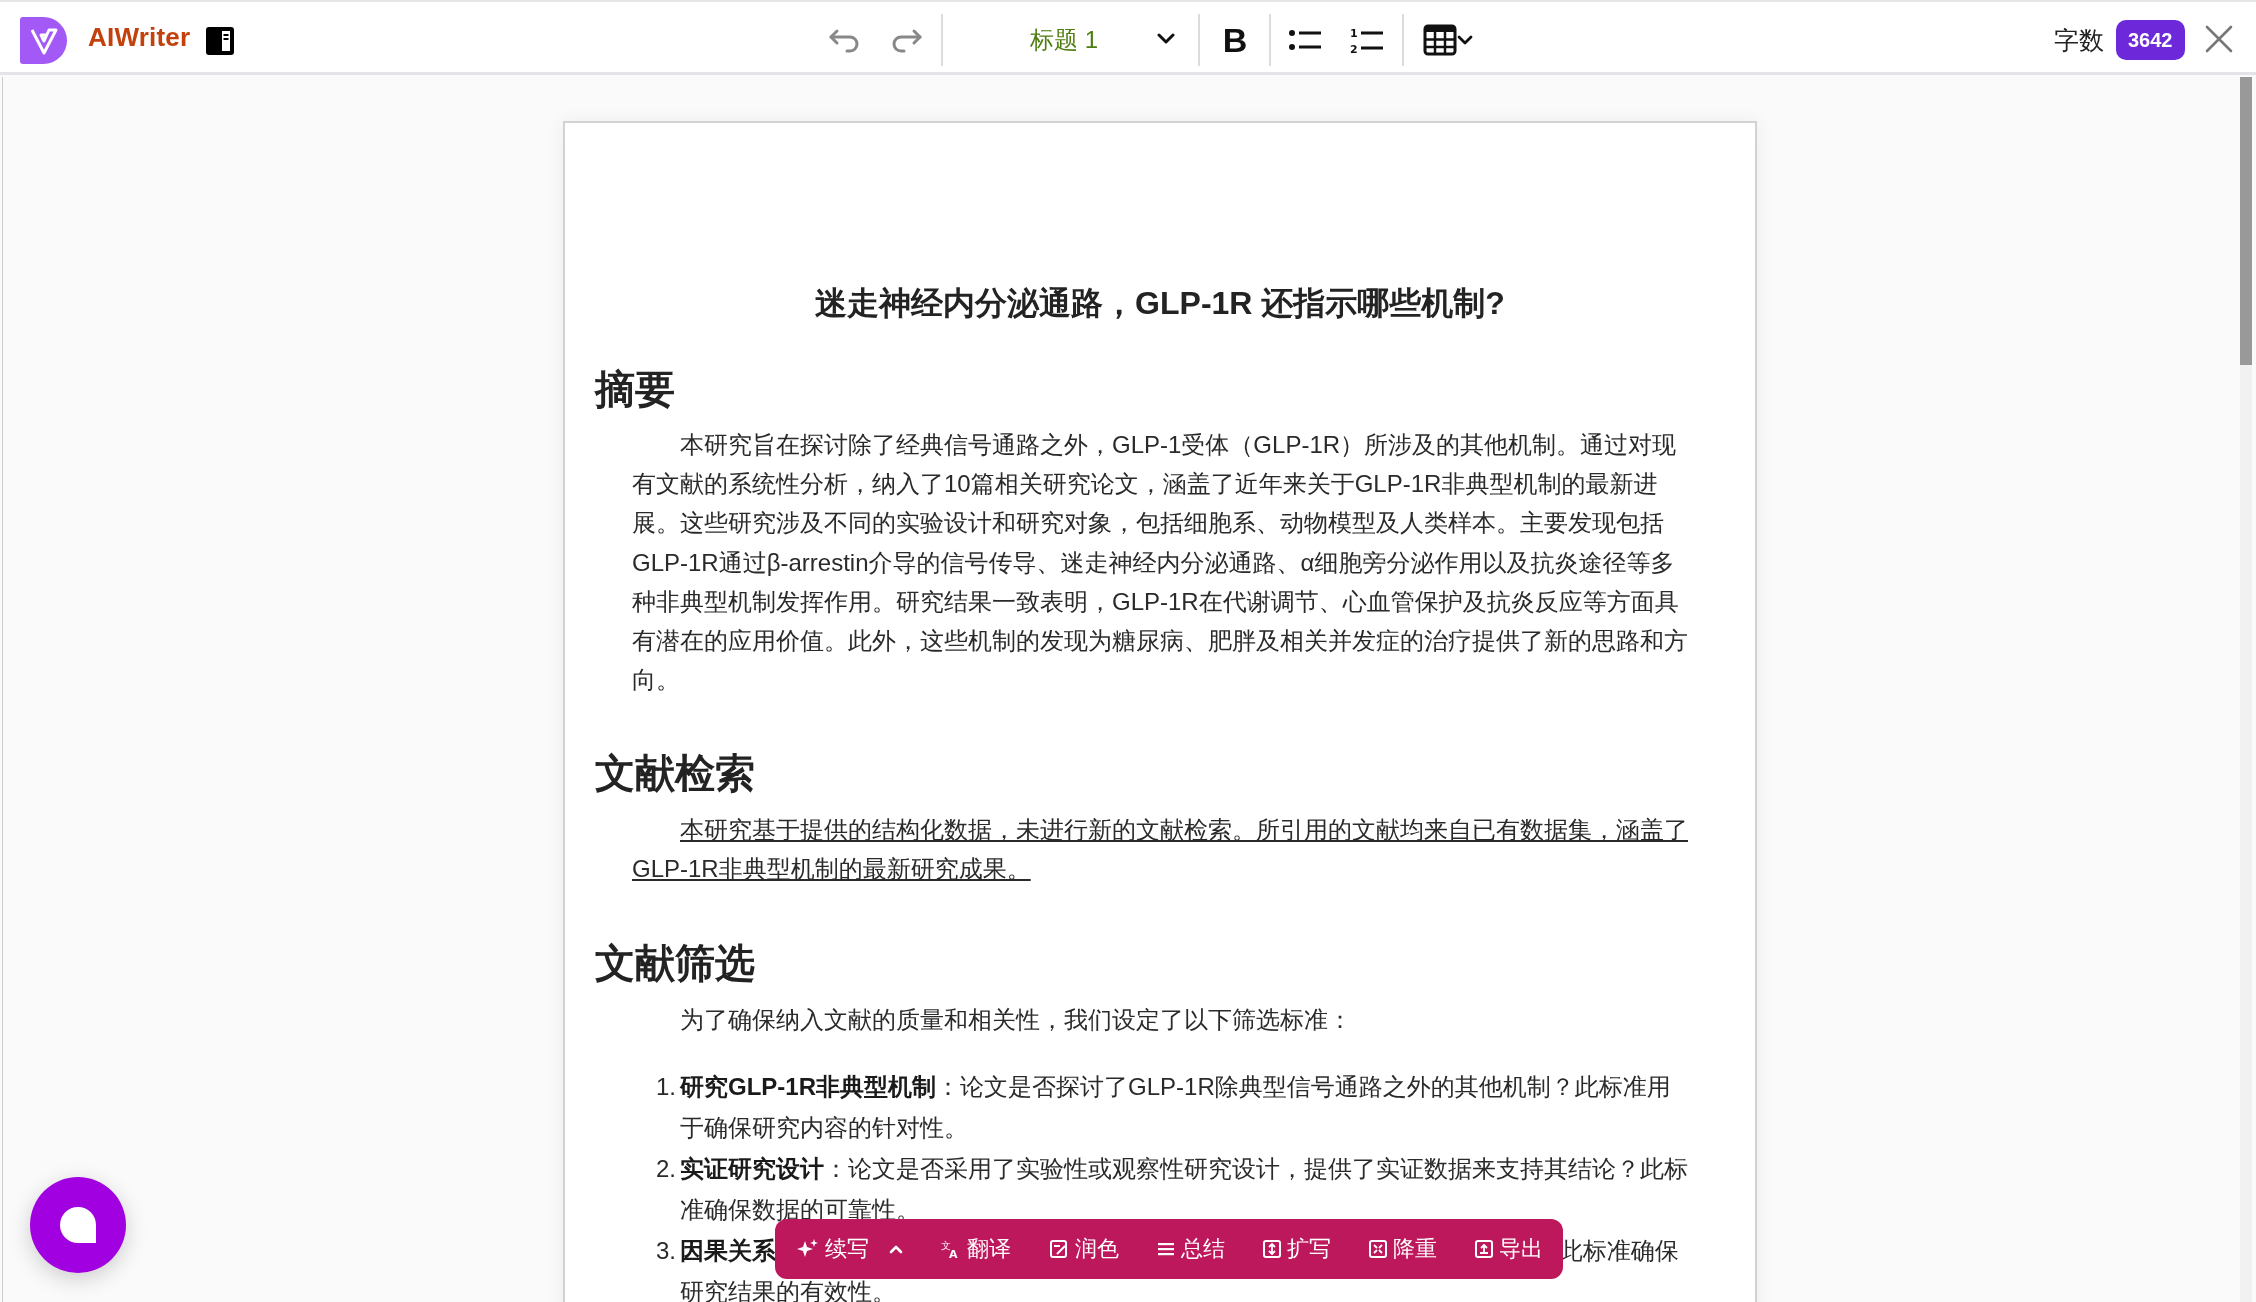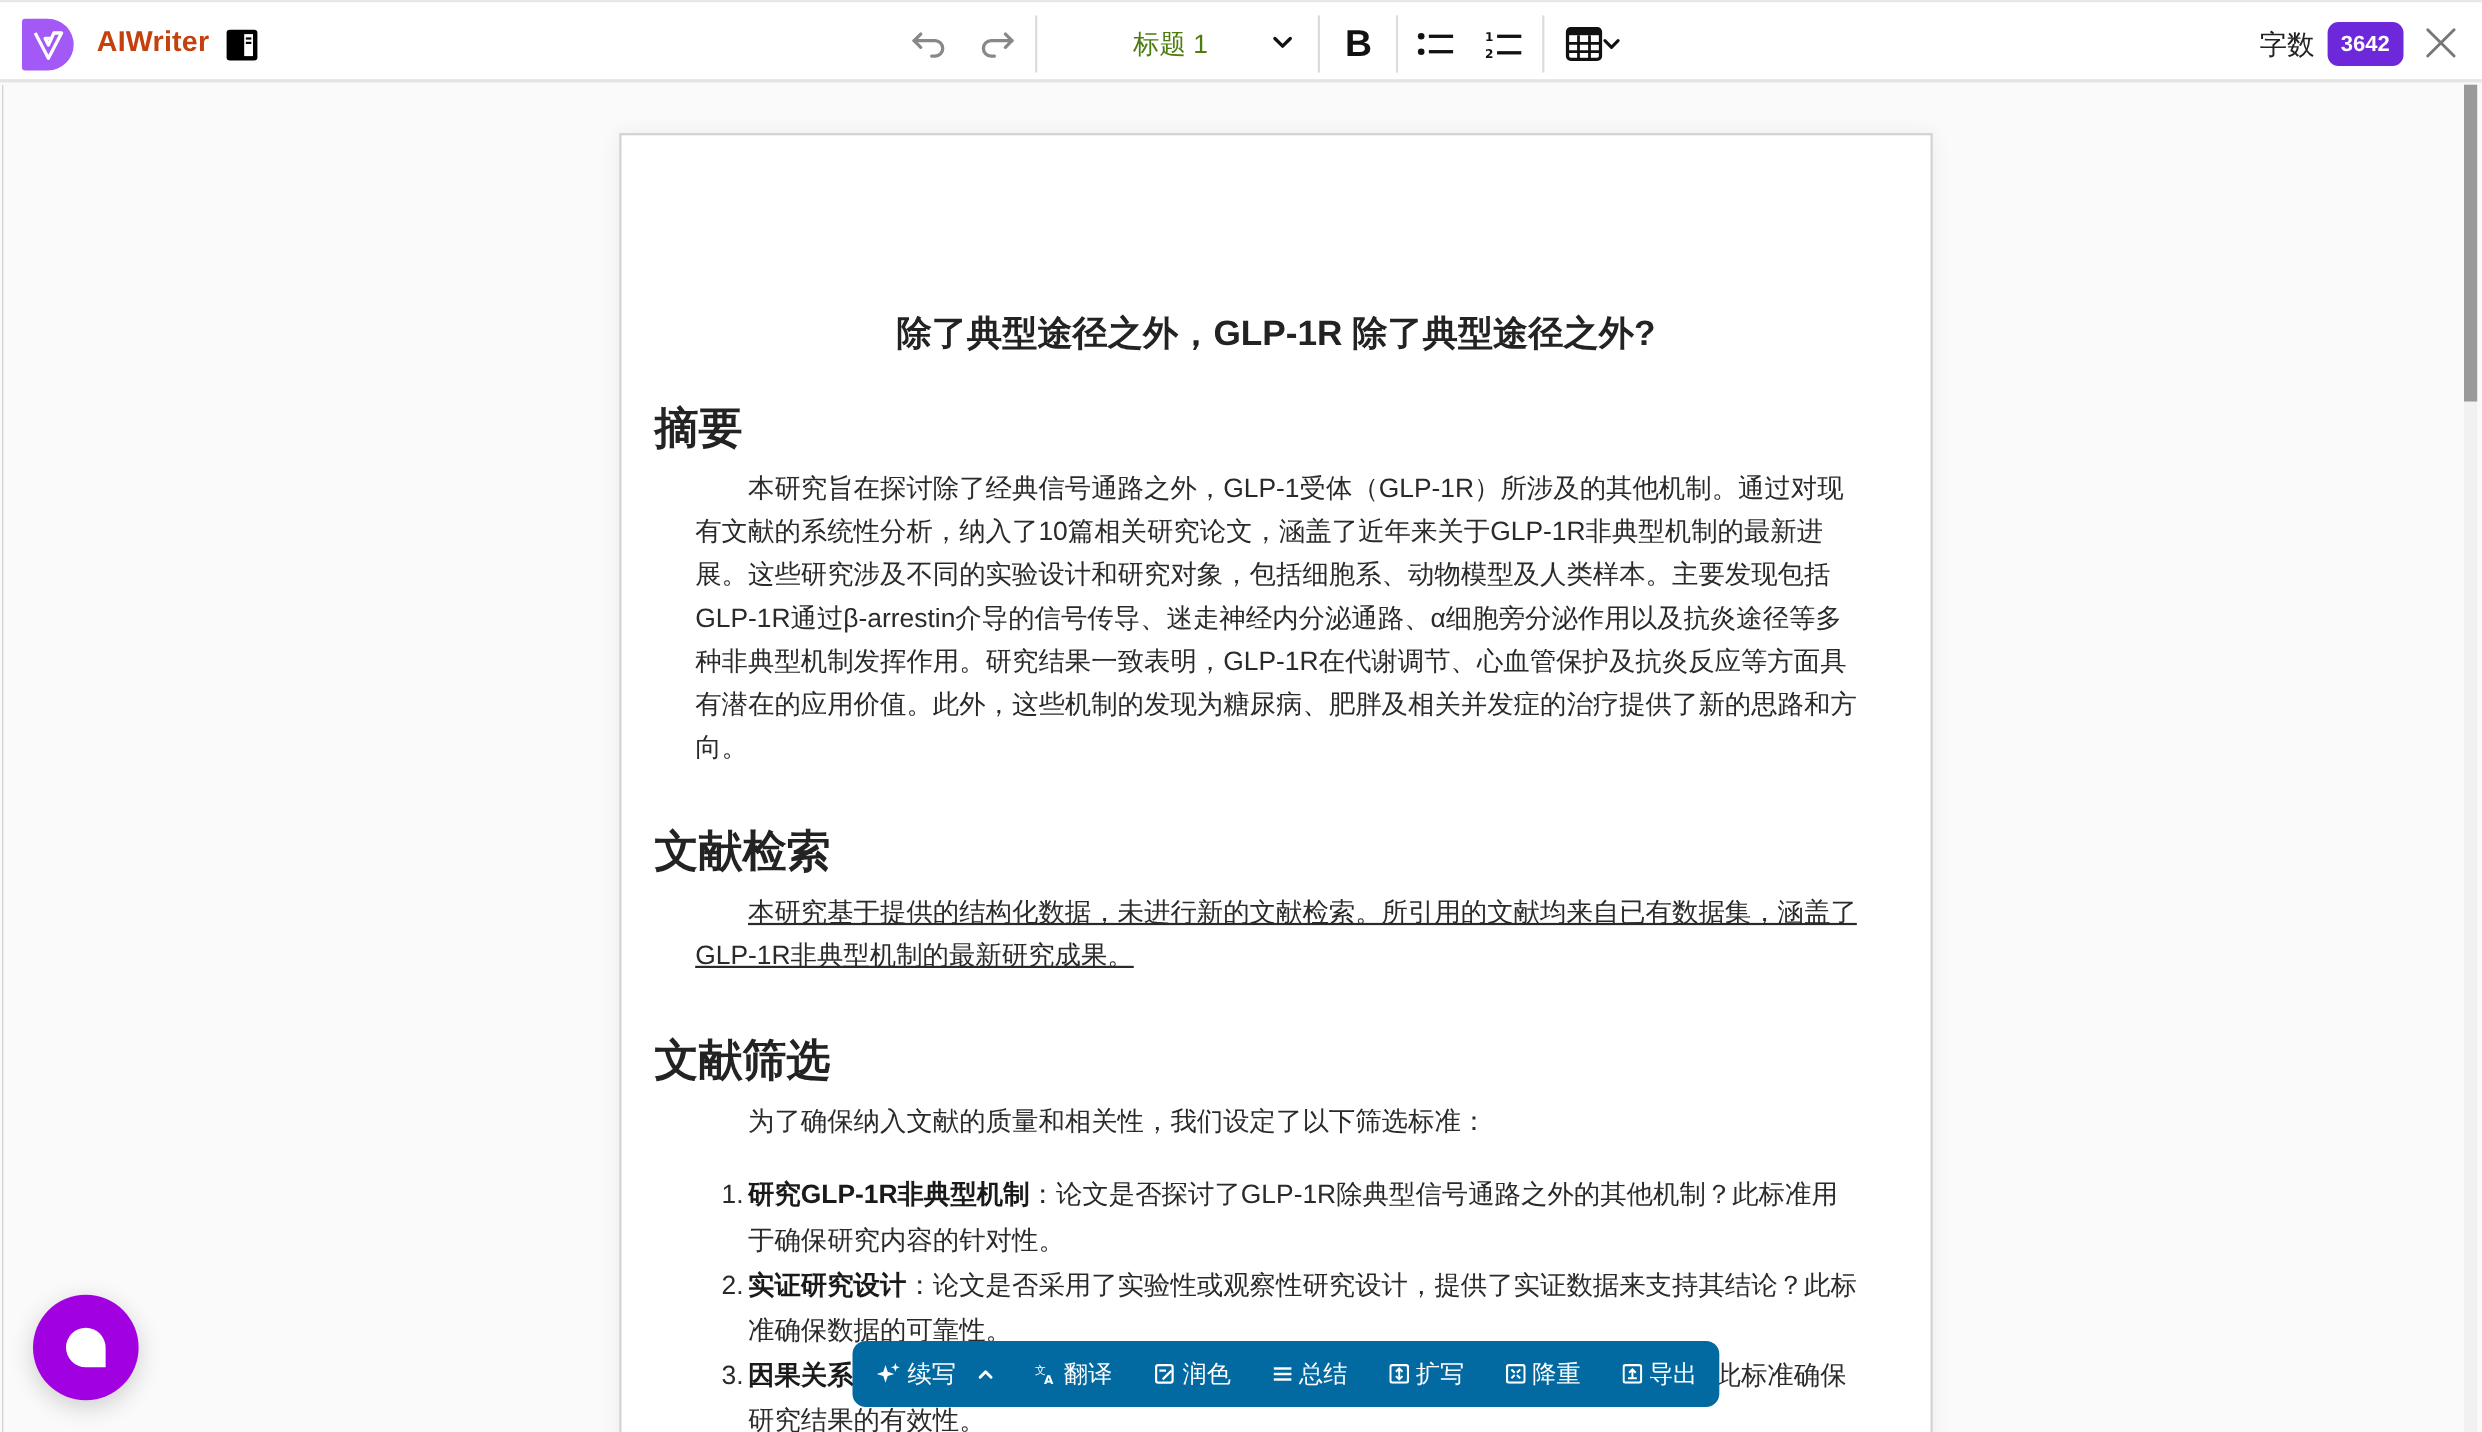--- a/index.html
+++ b/index.html
@@ -64,21 +64,21 @@
     font-size: 24px; line-height: 39.2px; color: #2a2a2a;
     text-indent: 48px;
   }
   .list { position: absolute; left: 632px; width: 1062px; font-size: 24px; line-height: 41px; color: #2a2a2a; }
   .list-item { position: relative; padding-left: 48px; margin-bottom: 0; }
   .list-item .num { position: absolute; left: 24px; top: 0; width: 24px; }
   .list-item b { color: #1a1a1a; }
 
   .float-bar {
     position: absolute; left: 775px; top: 1219px; width: 788px; height: 60px;
-    background: #0369a1; border-radius: 12px;
+    background: #be185d; border-radius: 12px;
     display: flex; align-items: center; padding-left: 22px;
     color: #fff; font-size: 22px;
   }
   .fb-item { display: flex; align-items: center; gap: 6px; margin-right: 38px; cursor: pointer; white-space: nowrap; }
   .fb-item svg { flex: none; }
 
   .fab {
     position: absolute; left: 30px; top: 1177px; width: 96px; height: 96px;
     border-radius: 50%; background: #a100e0;
     box-shadow: 0 6px 22px rgba(0,0,0,0.18);
@@ -170,21 +170,21 @@
     </svg>
   </div>
 </div>
 
 <div class="left-edge"></div>
 <div class="scrollbar-track"></div>
 <div class="scrollbar-thumb"></div>
 
 <div class="page"></div>
 
-<div class="doc-title">除了典型途径之外，GLP-1R 除了典型途径之外?</div>
+<div class="doc-title">迷走神经内分泌通路，GLP-1R 还指示哪些机制?</div>
 
 <div class="h2" style="top:362px;">摘要</div>
 <div class="para" style="top:425px;">本研究旨在探讨除了经典信号通路之外，GLP-1受体（GLP-1R）所涉及的其他机制。通过对现有文献的系统性分析，纳入了10篇相关研究论文，涵盖了近年来关于GLP-1R非典型机制的最新进展。这些研究涉及不同的实验设计和研究对象，包括细胞系、动物模型及人类样本。主要发现包括GLP-1R通过β-arrestin介导的信号传导、迷走神经内分泌通路、α细胞旁分泌作用以及抗炎途径等多种非典型机制发挥作用。研究结果一致表明，GLP-1R在代谢调节、心血管保护及抗炎反应等方面具有潜在的应用价值。此外，这些机制的发现为糖尿病、肥胖及相关并发症的治疗提供了新的思路和方向。</div>
 
 <div class="h2" style="top:746px;">文献检索</div>
 <div class="para" style="top:810px;text-decoration:underline;">本研究基于提供的结构化数据，未进行新的文献检索。所引用的文献均来自已有数据集，涵盖了GLP-1R非典型机制的最新研究成果。</div>
 
 <div class="h2" style="top:936px;">文献筛选</div>
 <div class="para" style="top:1000px;">为了确保纳入文献的质量和相关性，我们设定了以下筛选标准：</div>
 

